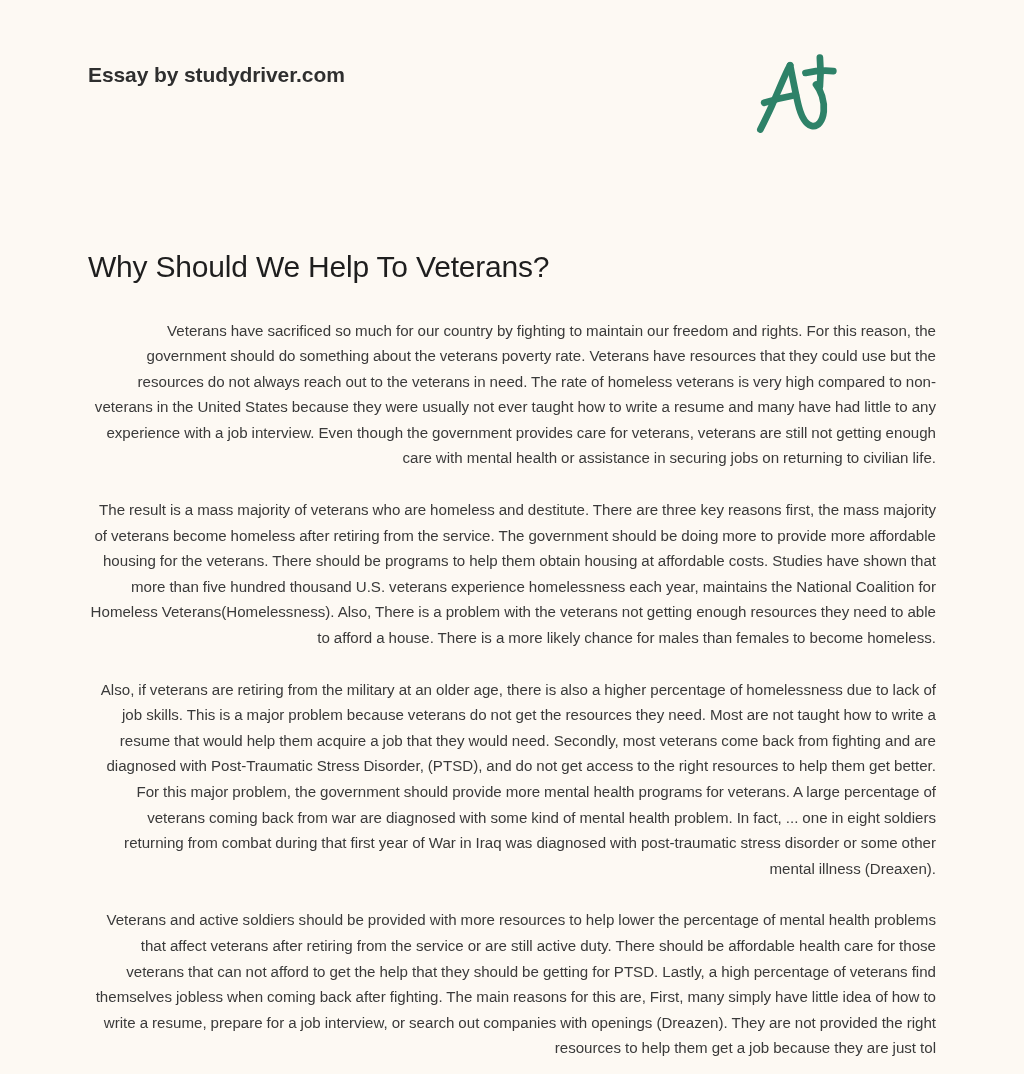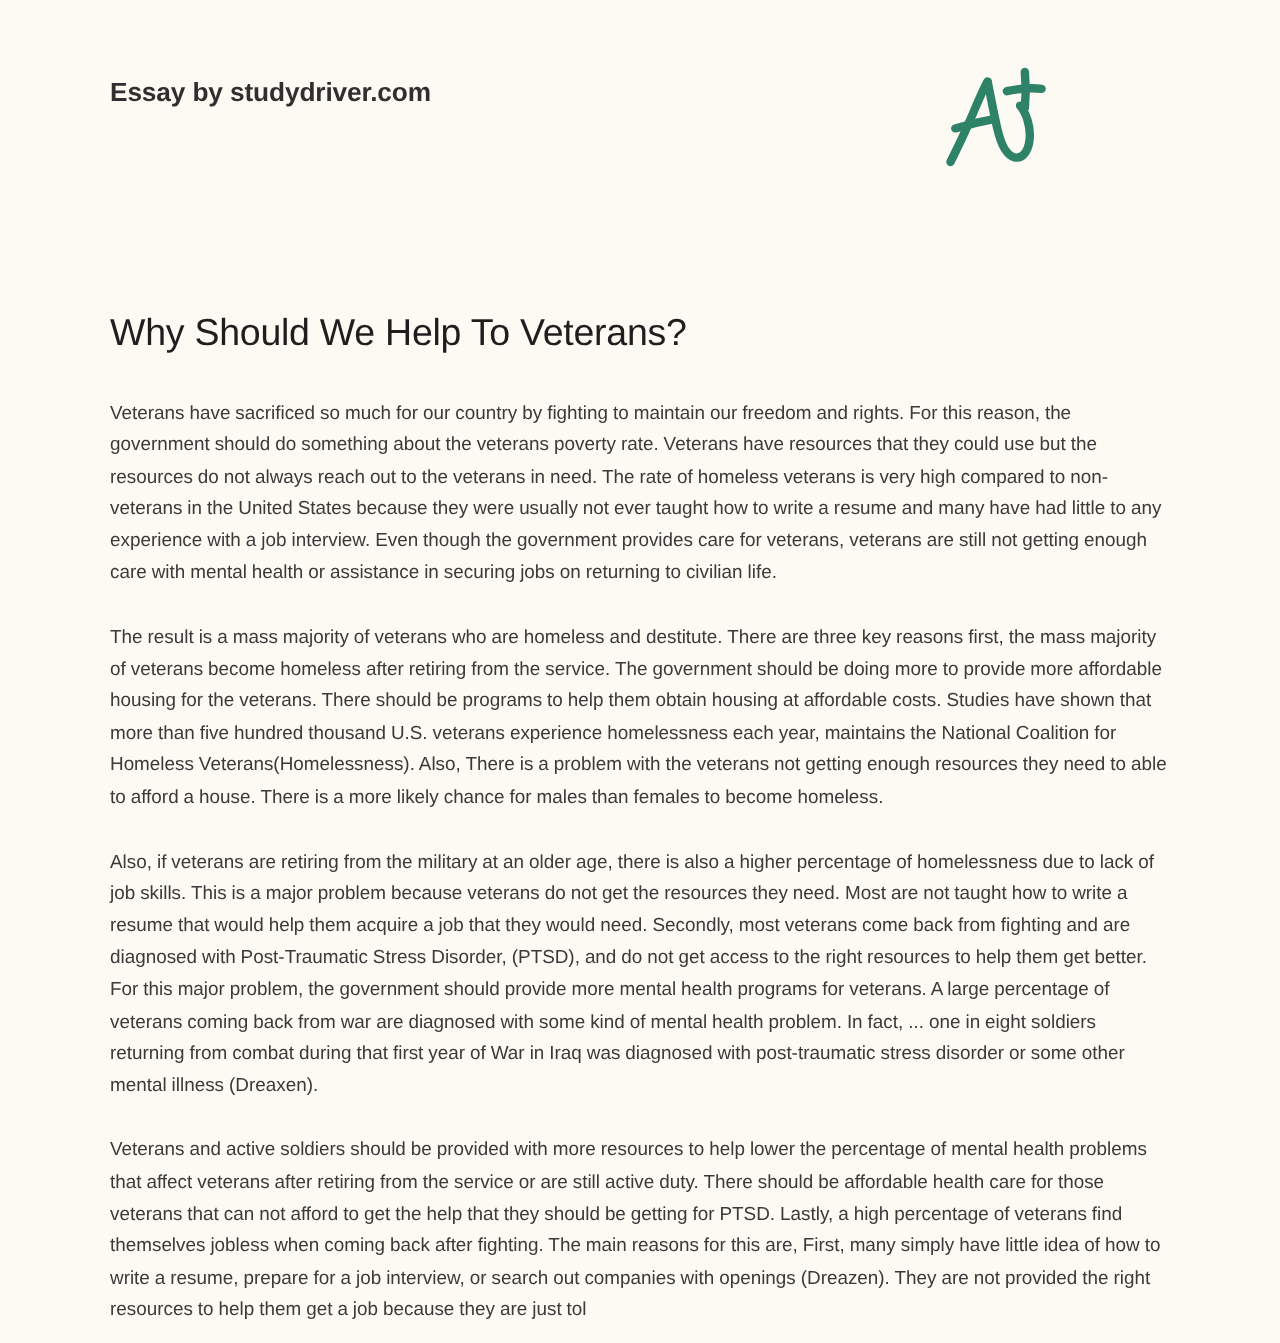--- a/index.html
+++ b/index.html
@@ -89,21 +89,21 @@
     letter-spacing: -0.2px;
     line-height: 1.25;
     margin: 0 0 32px 0;
   }
 
   .article-body p {
     font-size: 15.1px;
     line-height: 25.6px;
     color: #3a3a3a;
     margin: 0 0 26px 0;
-    text-align: left;
+    text-align: right;
     word-spacing: -0.2px;
   }
 
   .article-body p:last-child {
     margin-bottom: 0;
   }
 </style>
 </head>
 <body>
 

